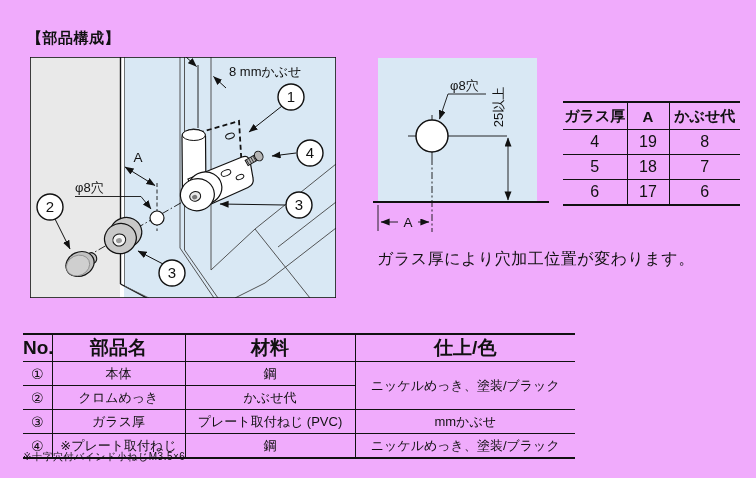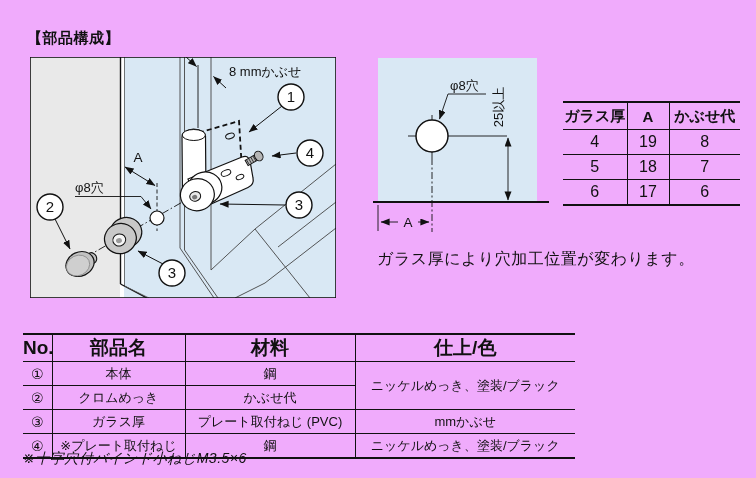--- a/index.html
+++ b/index.html
@@ -3,21 +3,21 @@
 <meta charset="utf-8">
 <style>
   html,body{margin:0;padding:0;background:#fff;}
   #canvas{
     position:relative;width:756px;height:478px;background:#f0abfc;overflow:hidden;
     font-family:"Liberation Sans","DejaVu Sans",sans-serif;color:#111;
   }
   .abs{position:absolute;}
   .section-title{font-size:15px;font-weight:bold;letter-spacing:0.5px;white-space:nowrap;}
   .caption{font-size:16px;letter-spacing:0.5px;white-space:nowrap;}
-  .footnote{font-size:14px;letter-spacing:0.5px;white-space:nowrap;font-style:italic;}
+  .footnote{font-size:10px;letter-spacing:0.5px;white-space:nowrap;}
 
   table.spec{border-collapse:collapse;table-layout:fixed;
     border-top:2px solid #111;border-bottom:2px solid #111;}
   table.spec th,table.spec td{
     padding:0;text-align:center;vertical-align:middle;overflow:hidden;white-space:nowrap;}
   table.spec th{font-weight:bold;border-bottom:1.4px solid #111;}
   table.spec td{border-bottom:1.3px solid #111;}
   table.spec tr:last-child td{border-bottom:none;}
   table.spec th:not(:last-child),table.spec td.vline{border-right:1.3px solid #111;}
 

